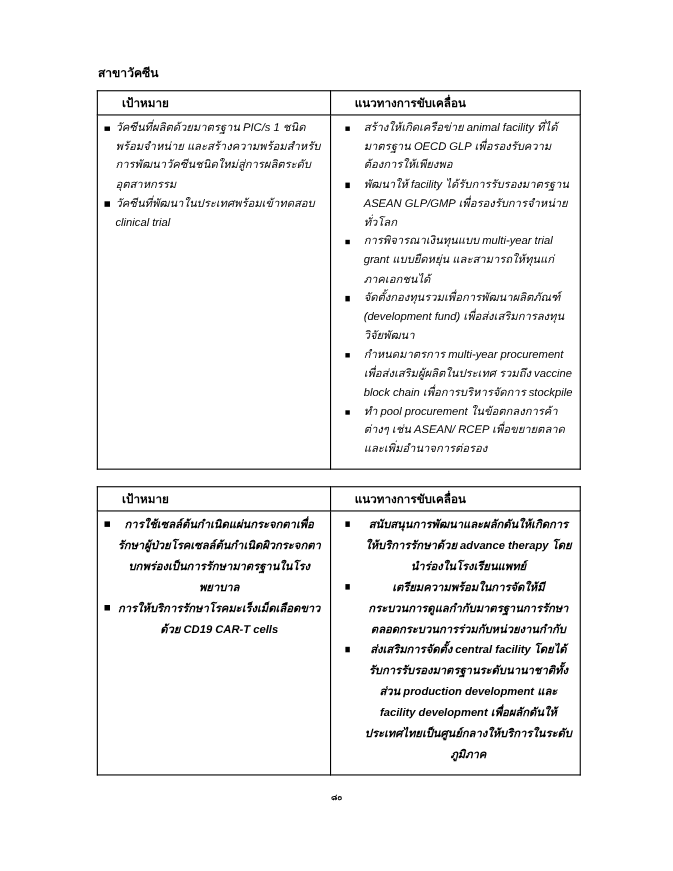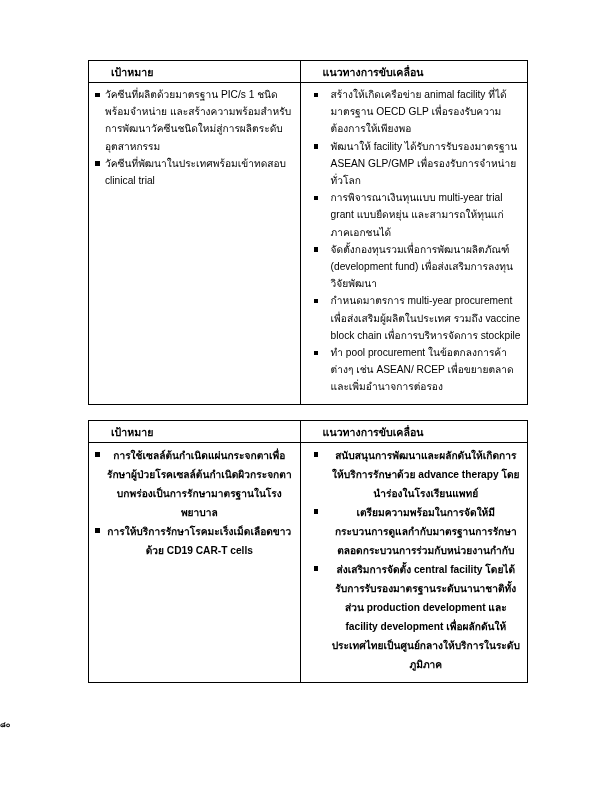--- a/index.html
+++ b/index.html
@@ -39,21 +39,21 @@
     font-weight: bold;
     padding: 4px 6px 3px 22px;
     line-height: 14px;
   }
   col.c-goal { width: 48.2%; }
   col.c-approach { width: 51.8%; }
   td.cell {
     padding: 3px 6px 8px 6px;
     font-size: 10.2px;
   }
-  ul.bullets { margin: 0; padding: 0; list-style: none; }
+  ul.bullets { margin: 0; padding: 0; list-style: none; font-style: italic; }
   ul.bullets li {
     position: relative;
     line-height: 17.2px;
   }
   
   td.cell-goal li { padding-left: 10px; }
   td.cell-goal li::before {
     content: "";
     position: absolute;
     left: 0; top: 6.5px;
@@ -69,32 +69,33 @@
     width: 4.5px; height: 4.5px;
     background: #000000;
   }
   
   .t-bold td.cell { font-weight: bold; text-align: center; }
   .t-bold ul.bullets li { line-height: 19px; }
   .page-number {
     position: absolute;
     left: 0; right: 0;
     top: 720px;
-    text-align: left;
+    text-align: center;
     font-size: 7.5px;
     font-weight: bold;
     line-height: 10px;
   }
 </style>
 </head>
 <body>
 
 <div class="content">
 
   <div class="section">
+    <h2 class="section-title">สาขาวัคซีน</h2>
     <table class="goal-table">
       <colgroup>
           <col class="c-goal">
           <col class="c-approach">
         </colgroup>
       <thead>
         <tr>
           <th>เป้าหมาย</th>
           <th>แนวทางการขับเคลื่อน</th>
         </tr>

